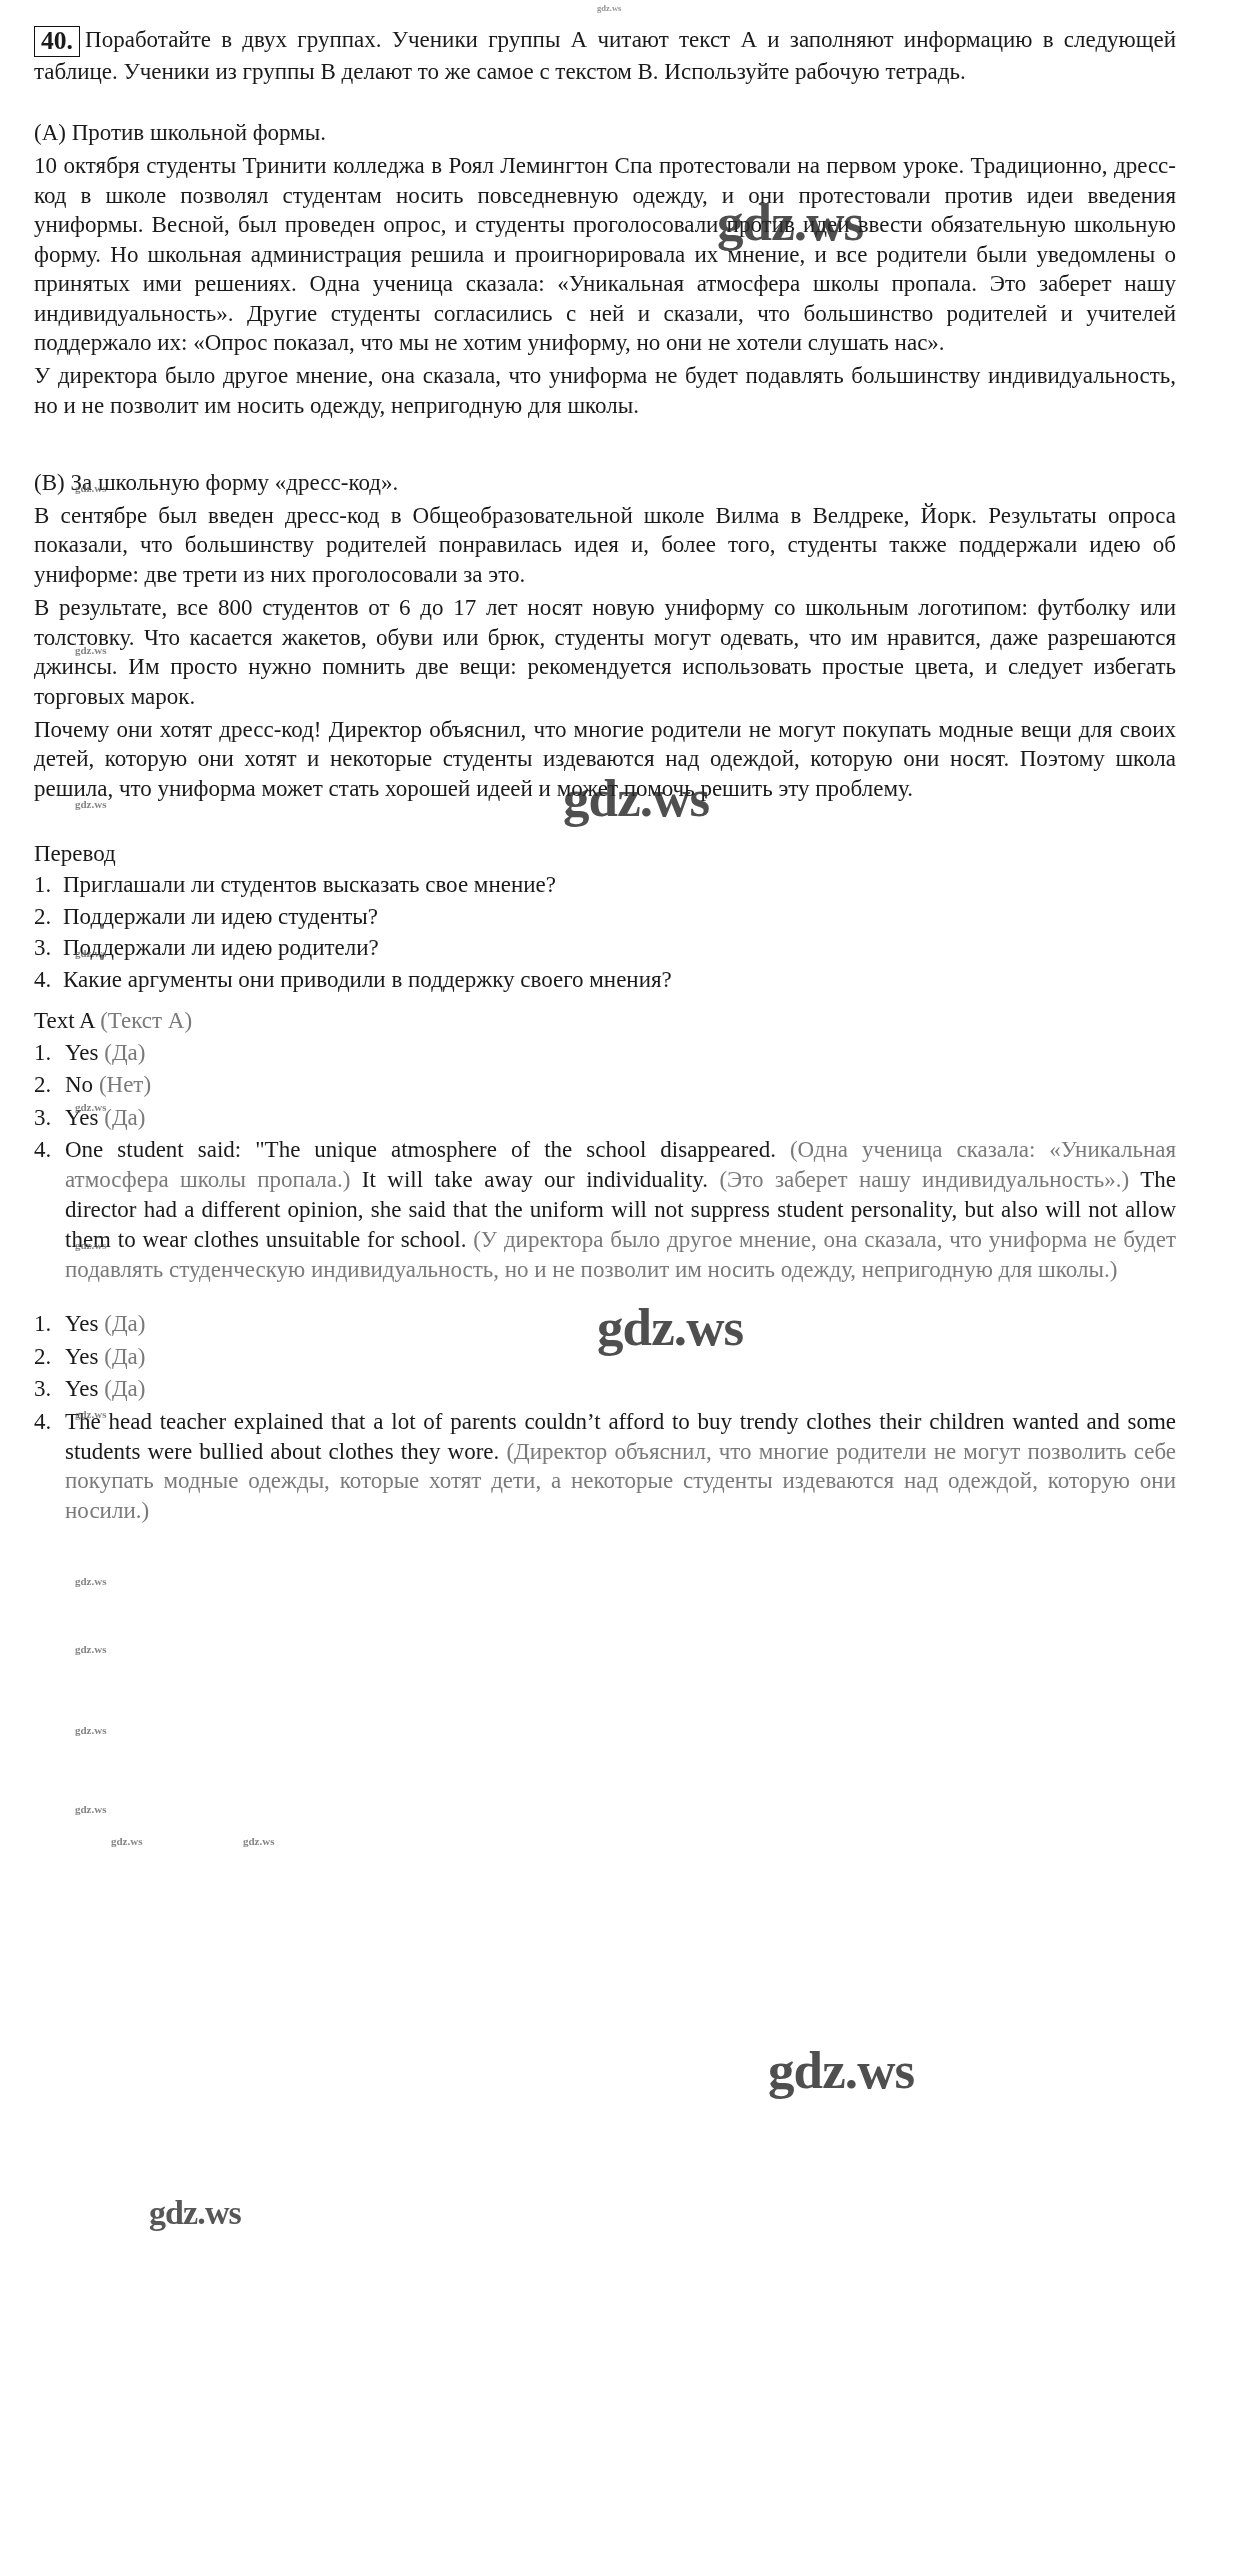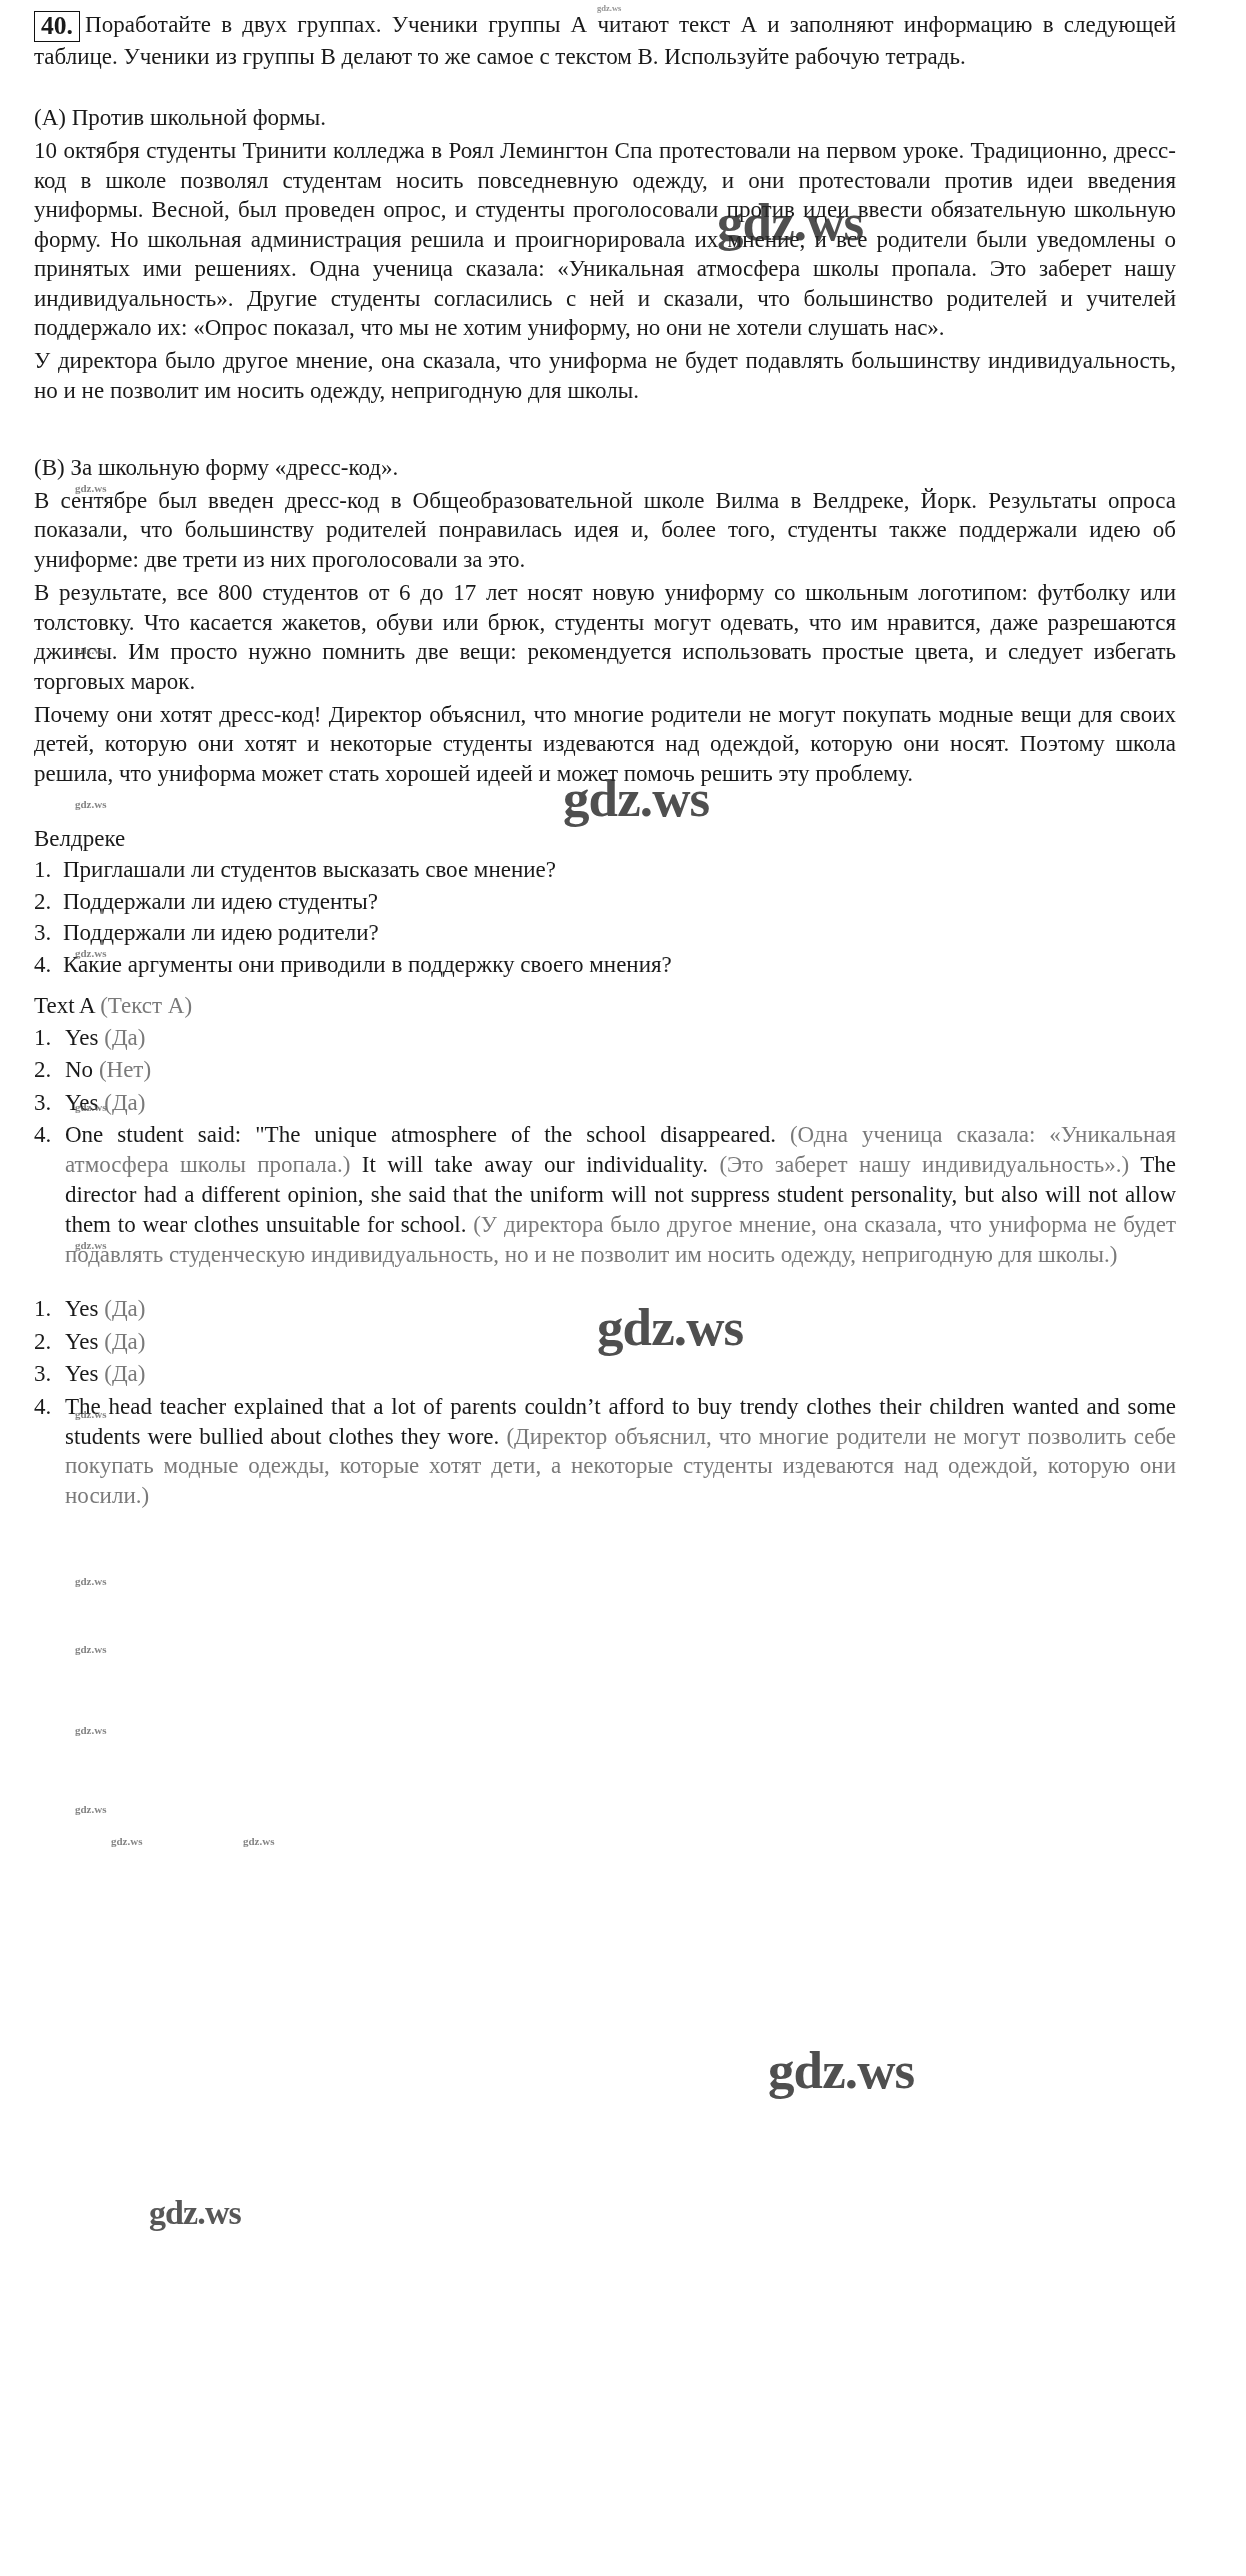--- a/index.html
+++ b/index.html
@@ -18,21 +18,21 @@
   .page {
     position: relative;
     width: 1210px;
     min-height: 2576px;
     padding: 0;
     box-sizing: border-box;
   }
   .content {
     position: relative;
     z-index: 3;
-    padding: 10px 34px 17px 34px;
+    padding: 25px 34px 17px 34px;
   }
   
   .wm {
     position: absolute;
     color: rgba(60,60,60,0.72);
     font-family: "Liberation Serif", serif;
     font-weight: bold;
     letter-spacing: -0.9px;
     pointer-events: none;
     z-index: 4;
@@ -189,21 +189,21 @@
 
     <div class="spacer-md"></div>
 
     <p class="para">(В) За  школьную форму «дресс-код».</p>
     <p class="para">В сентябре был введен дресс-код в Общеобразовательной школе Вилма в Велдреке, Йорк.  Результаты опроса показали, что большинству родителей понравилась идея и, более того, студенты также поддержали идею об униформе: две трети из них проголосовали за это.</p>
     <p class="para">В результате, все 800 студентов от 6 до 17 лет носят новую униформу со школьным логотипом: футболку или толстовку. Что касается жакетов, обуви или брюк, студенты могут одевать, что им нравится, даже разрешаются джинсы. Им просто нужно помнить две вещи: рекомендуется использовать простые цвета, и следует избегать торговых марок.</p>
     <p class="para">Почему они хотят дресс-код! Директор объяснил, что многие родители не могут покупать модные вещи для своих детей, которую они хотят и некоторые студенты издеваются над одеждой, которую они носят. Поэтому школа решила, что униформа может стать хорошей идеей и может помочь решить эту проблему.</p>
 
     <div class="spacer-lg"></div>
 
-    <p class="subhead">Велдреке</p>
+    <p class="subhead">Перевод</p>
     <ul class="qlist">
       <li>
           <span class="num">1.</span>
           <span class="txt">Приглашали ли студентов высказать свое мнение?</span>
         </li>
       <li>
           <span class="num">2.</span>
           <span class="txt">Поддержали ли идею студенты?</span>
         </li>
       <li>

